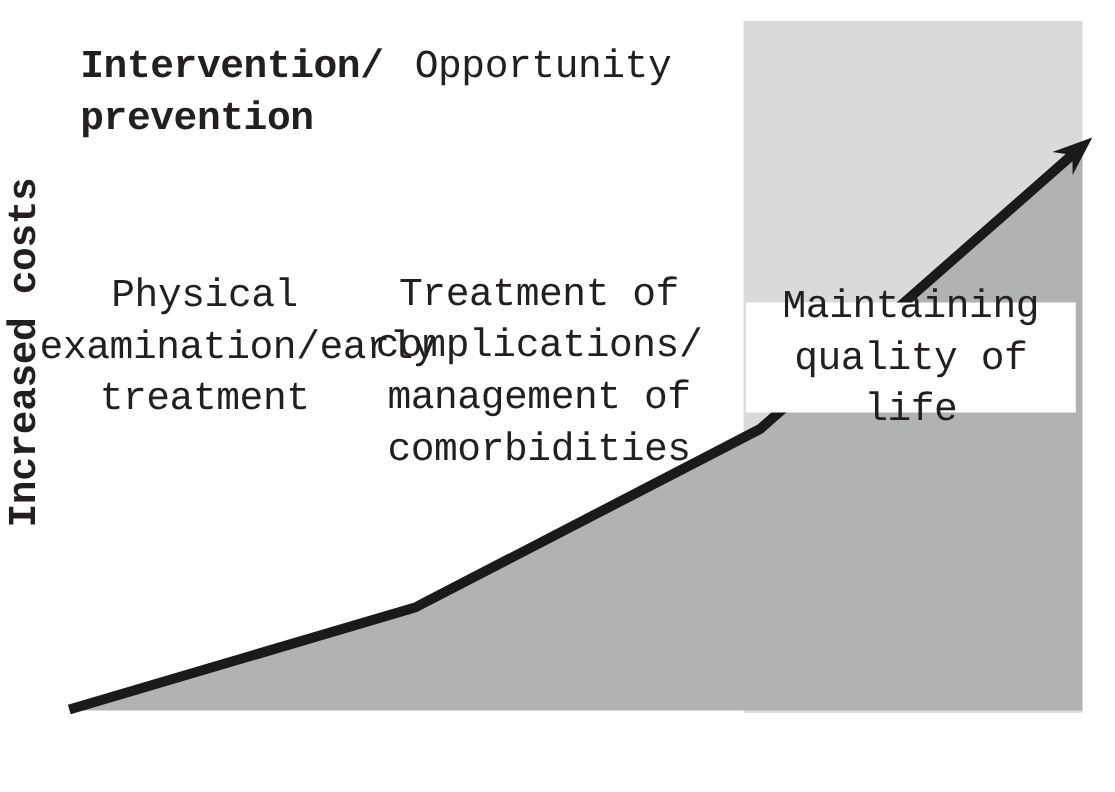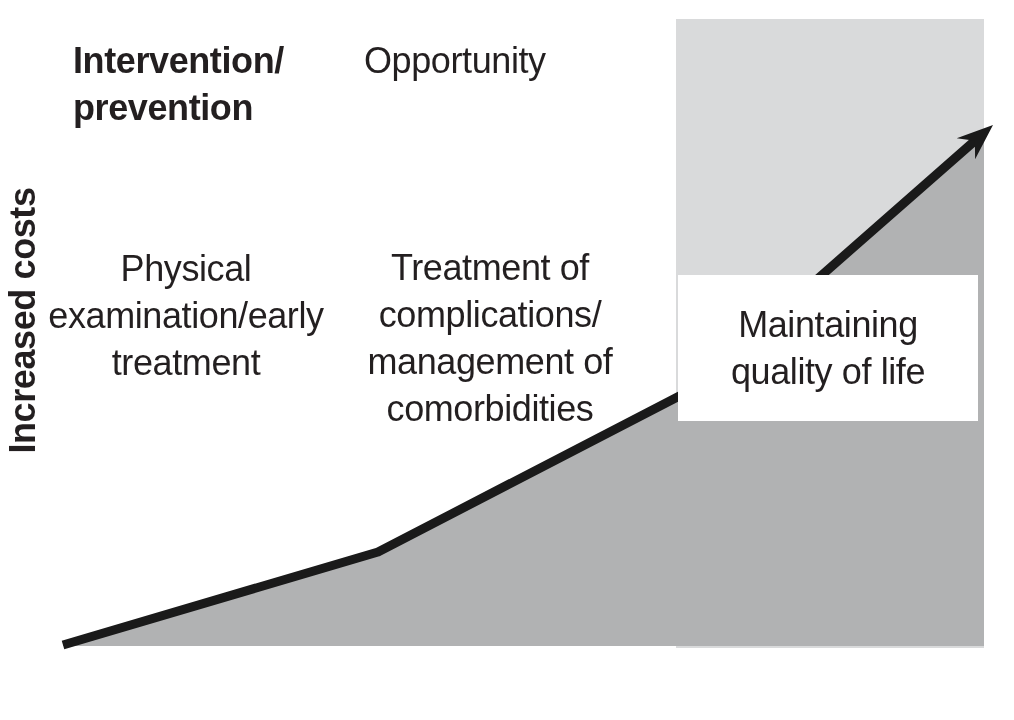--- a/index.html
+++ b/index.html
@@ -6,21 +6,21 @@
     margin: 0;
     padding: 0;
     background: #ffffff;
   }
   .canvas {
     position: relative;
     width: 1014px;
     height: 720px;
     background: #ffffff;
     overflow: hidden;
-    font-family: Liberation Sans, sans-serif;
+    font-family: Liberation Mono, monospace;
     color: #231f20;
   }
   .canvas svg {
     position: absolute;
     left: 0;
     top: 0;
   }
   .lbl {
     position: absolute;
     font-size: 36px;
@@ -47,21 +47,21 @@
     position: static;
     transform: rotate(-90deg);
     white-space: nowrap;
   }
 
   .qol-box {
     position: absolute;
     left: 678px;
     top: 275px;
     width: 300px;
-    height: 146px;
+    height: 100px;
     background: #ffffff;
     display: flex;
     align-items: center;
     justify-content: center;
     text-align: center;
   }
   .qol-box .lbl { position: static; }
 
   .x-axis {
     position: absolute;
@@ -83,21 +83,21 @@
     <polygon points="63,645 378,552 691,390 984,134 984,646 63,646" fill="#b1b2b3"></polygon>
 
     <polyline points="63,645 378,552 691,390 978,138" fill="none" stroke-width="9" stroke-linejoin="round" stroke="#1a1a1a"></polyline>
 
     <polygon points="993,125 975.1,159.2 974.9,140.8 956.7,138.2" fill="#1a1a1a"></polygon>
   </svg>
 
   <div class="lbl bold" style="left:73px; top:37px;">Intervention/
 prevention</div>
 
-  <div class="lbl" style="left:364px; top:37px;">Opportunity</div>
+  <div class="lbl" style="left:377px; top:37px;">Opportunity</div>
 
   <div class="y-axis-wrap">
     <div class="lbl bold">Increased costs</div>
   </div>
 
   <div class="lbl center" style="left:36px; top:245px; width:300px;">Physical
 examination/early
 treatment</div>
 
   <div class="lbl center" style="left:340px; top:244px; width:300px;">Treatment of

